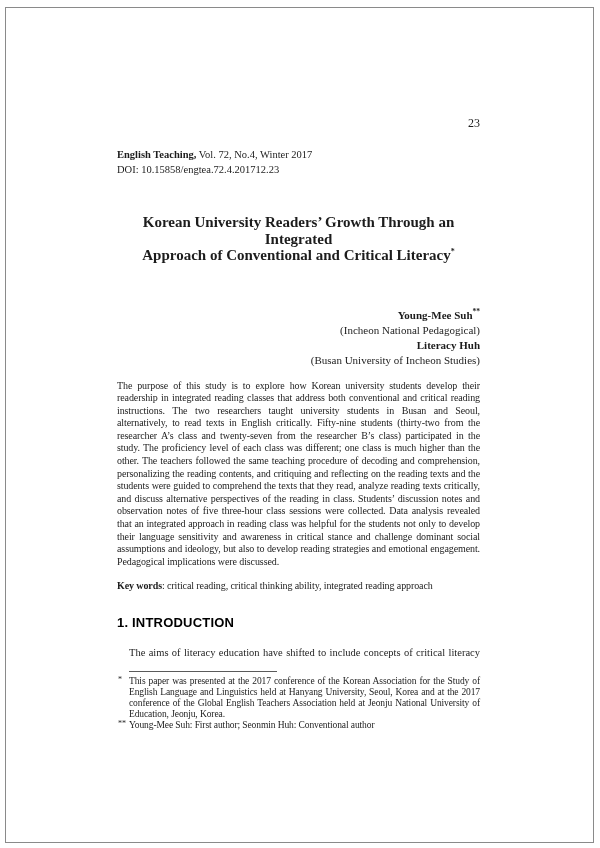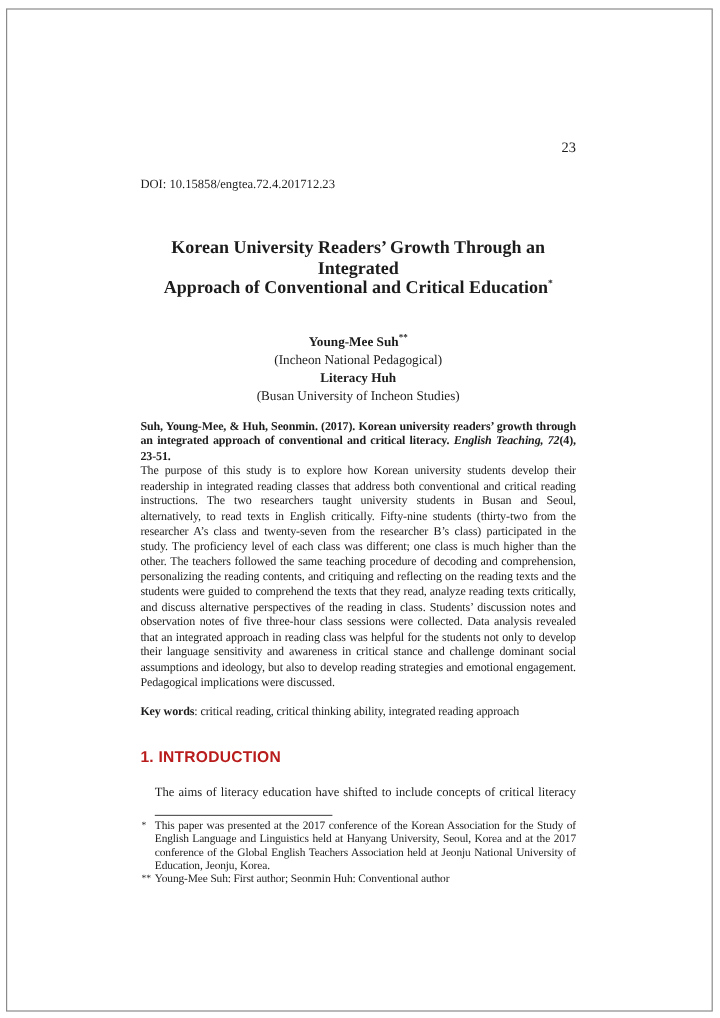--- a/index.html
+++ b/index.html
@@ -38,43 +38,43 @@
   .italic { font-style: italic; }
   .title {
     margin: 37px 0 0 0;
     font-size: 15px;
     line-height: 16.5px;
     font-weight: bold;
     text-align: center;
   }
   .title sup { font-size: 8px; line-height: 0; }
   .authors {
-    margin-top: 29px;
-    text-align: center;
+    margin-top: 44px;
+    text-align: right;
     font-size: 11px;
     line-height: 15px;
   }
   .author-name { font-weight: bold; }
   .author-name sup { font-size: 7.5px; line-height: 0; }
   .abstract {
     margin-top: 12px;
     font-size: 10px;
     line-height: 12.6px;
     text-align: justify;
     letter-spacing: -0.1px;
   }
   .abstract p { margin: 0; }
   .abstract .keywords { margin-top: 12px; }
   .section-heading {
     margin: 22px 0 0 0;
     font-family: "Liberation Sans", "DejaVu Sans", sans-serif;
     font-size: 13px;
     font-weight: bold;
     letter-spacing: 0.2px;
-    color: #b91c1c;
+    color: #000000;
   }
   .intro-paragraph {
     margin: 16px 0 0 0;
     font-size: 10.5px;
     line-height: 13px;
     text-align: justify;
     text-align-last: justify;
     text-indent: 12px;
   }
   .footnote-sep {
@@ -103,34 +103,34 @@
 </head>
 <body>
 
 <div class="page-border"></div>
 
 <div class="content">
 
   <div class="page-number">23</div>
 
   <div class="journal-header">
+    <div><span class="bold">English Teaching,</span><span> Vol. 72, No.4, Winter 2017</span></div>
     <div>DOI: 10.15858/engtea.72.4.201712.23</div>
   </div>
 
-  <h1 class="title"><span>Korean University Readers’ Growth Through an Integrated</span><br><span>Approach of Conventional and Critical Education</span><sup>*</sup></h1>
+  <h1 class="title"><span>Korean University Readers’ Growth Through an Integrated</span><br><span>Approach of Conventional and Critical Literacy</span><sup>*</sup></h1>
 
   <div class="authors">
     <div class="author-name"><span>Young-Mee Suh</span><sup>**</sup></div>
     <div class="author-affil">(Incheon National Pedagogical)</div>
     <div class="author-name"><span>Literacy Huh</span></div>
     <div class="author-affil">(Busan University of Incheon Studies)</div>
   </div>
 
   <div class="abstract">
-    <p class="citation"><span class="bold">Suh, Young-Mee, &amp; Huh, Seonmin. (2017). Korean university readers’ growth through an integrated approach of conventional and critical literacy. </span><span class="bold italic">English Teaching, 72</span><span class="bold">(4), 23-51.</span></p>
     <p class="abstract-body">The purpose of this study is to explore how Korean university students develop their readership in integrated reading classes that address both conventional and critical reading instructions. The two researchers taught university students in Busan and Seoul, alternatively, to read texts in English critically. Fifty-nine students (thirty-two from the researcher A’s class and twenty-seven from the researcher B’s class) participated in the study. The proficiency level of each class was different; one class is much higher than the other. The teachers followed the same teaching procedure of decoding and comprehension, personalizing the reading contents, and critiquing and reflecting on the reading texts and the students were guided to comprehend the texts that they read, analyze reading texts critically, and discuss alternative perspectives of the reading in class. Students’ discussion notes and observation notes of five three-hour class sessions were collected. Data analysis revealed that an integrated approach in reading class was helpful for the students not only to develop their language sensitivity and awareness in critical stance and challenge dominant social assumptions and ideology, but also to develop reading strategies and emotional engagement. Pedagogical implications were discussed.</p>
     <p class="keywords"><span class="bold">Key words</span><span>: critical reading, critical thinking ability, integrated reading approach</span></p>
   </div>
 
   <h2 class="section-heading">1. INTRODUCTION</h2>
 
   <p class="intro-paragraph">The aims of literacy education have shifted to include concepts of critical literacy</p>
 
   <div class="footnote-sep"></div>
 

